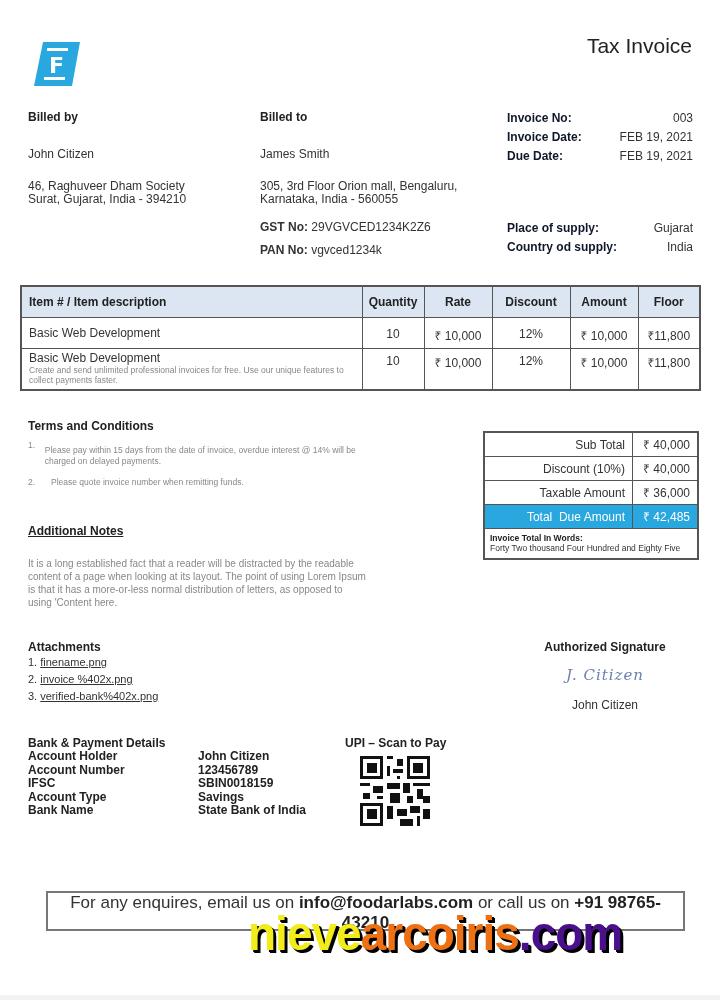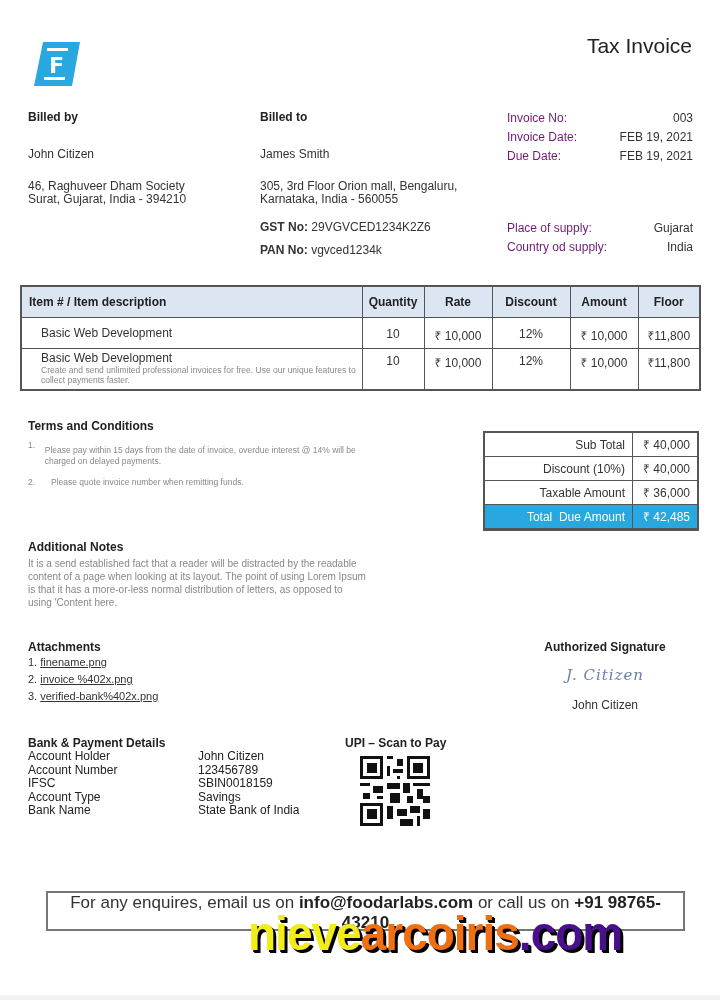--- a/index.html
+++ b/index.html
@@ -12,28 +12,28 @@
     .logo-mark { width: 46px; height: 44px; position: relative; }
     .logo-mark svg { display: block; }
     .logo-text { margin-left: 6px; font-family: "DejaVu Sans", sans-serif; font-weight: bold; font-style: italic; font-size: 21px; line-height: 20px; color: #111; letter-spacing: 0.5px; }
 
     .title { right: 28px; top: 34px; font-size: 21px; color: #222; }
 
     .lbl-b { font-size: 12px; font-weight: bold; color: #222; }
     .txt { font-size: 12px; color: #333; line-height: 13px; }
 
     .meta-row { display: flex; justify-content: space-between; width: 186px; font-size: 12px; line-height: 19px; }
-    .meta-row .k { font-weight: normal; color: #701a75; }
+    .meta-row .k { font-weight: bold; color: #0f172a; }
     .meta-row .v { color: #333; }
 
     
     .items { left: 20px; top: 285px; width: 681px; border-collapse: collapse; border: 2px solid #555; }
     .items th { background: #dce6f2; font-size: 12px; font-weight: bold; color: #222; height: 31px; border: 1px solid #555; }
     .items td { font-size: 12px; color: #333; border: 1px solid #555; text-align: center; vertical-align: top; padding-top: 9px; }
-    .items td.desc { text-align: left; padding-left: 19px; padding-top: 9px; }
+    .items td.desc { text-align: left; padding-left: 7px; padding-top: 9px; }
     .items tr.r1 td { height: 31px; }
     .items tr.r2 td { height: 42px; padding-top: 5px; }
     .items tr.r2 td.desc { padding-top: 3px; }
     .items .desc-sub { font-size: 8.5px; color: #888; line-height: 10px; }
     .items .desc-title { font-size: 12px; color: #333; line-height: 13px; }
 
     .section-h { font-size: 12px; font-weight: bold; color: #222; }
     .terms { left: 28px; top: 440px; width: 330px; font-size: 8.5px; color: #888; }
     .terms .t { display: flex; margin-bottom: 10px; line-height: 11px; }
     .terms .n { width: 23px; }
@@ -51,21 +51,21 @@
 
     .attach { left: 28px; top: 640px; }
     .attach .li { font-size: 11px; color: #333; line-height: 17px; }
     .attach .li a { color: #333; text-decoration: underline; }
 
     .sign { left: 530px; top: 640px; width: 150px; text-align: center; }
     .sign .sig { font-family: "DejaVu Serif", serif; font-style: italic; color: #6a80b0; font-size: 15px; margin-top: 12px; letter-spacing: 1px; }
     .sign .name { font-size: 12px; color: #333; margin-top: 14px; }
 
     .bank { left: 28px; top: 736px; font-size: 12px; color: #222; }
-    .bank .row { display: flex; line-height: 13.5px; }
+    .bank .row { display: flex; line-height: 13.5px; font-weight: bold; }
     .bank .row .k { width: 170px; }
 
     .upi { left: 345px; top: 736px; width: 105px; }
     .upi .h { font-size: 12px; font-weight: bold; color: #222; }
     .qr { margin-left: 15px; margin-top: 6px; }
 
     .footer { left: 46px; top: 891px; width: 639px; height: 40px; border: 2px solid #777; text-align: center; font-size: 17px; color: #333; }
     .footer b { color: #222; }
 
     .watermark { left: 248px; top: 906px; font-family: "Liberation Sans", sans-serif; font-weight: bold; font-size: 46px; letter-spacing: -1px; text-shadow: 2px 2px 0 #000, 3px 3px 0 #000; transform: scaleY(1.05); }
@@ -186,39 +186,43 @@
   <div class="t">
     <span class="n">1.</span>
     <span style="padding-top:5px;">Please pay within 15 days from the date of invoice, overdue interest @ 14% will be charged on delayed payments.</span>
   </div>
   <div class="t">
     <span class="n">2.</span>
     <span>Please quote invoice number when remitting funds.</span>
   </div>
 </div>
 
-<div class="abs section-h" style="left:28px; top:540px;">Additional Notes</div>
-<div class="abs notes-p">It is a send established fact that a reader will be distracted by the readable content of a page when looking at its layout. The point of using Lorem Ipsum is that it has a more-or-less normal distribution of letters, as opposed to using 'Content here.</div>
+<div class="abs section-h" style="left:28px; top:524px;text-decoration:underline;">Additional Notes</div>
+<div class="abs notes-p">It is a long established fact that a reader will be distracted by the readable content of a page when looking at its layout. The point of using Lorem Ipsum is that it has a more-or-less normal distribution of letters, as opposed to using 'Content here.</div>
 
 <div class="abs totals">
   <div class="row">
     <span class="k">Sub Total</span>
     <span class="v">₹ 40,000</span>
   </div>
   <div class="row">
     <span class="k">Discount (10%)</span>
     <span class="v">₹ 40,000</span>
   </div>
   <div class="row">
     <span class="k">Taxable Amount</span>
     <span class="v">₹ 36,000</span>
   </div>
   <div class="row due">
     <span class="k" style="white-space:pre;">Total  Due Amount</span>
     <span class="v">₹ 42,485</span>
+  </div>
+  <div class="words">
+    <div class="wl">Invoice Total In Words:</div>
+    <div>Forty Two thousand Four Hundred and Eighty Five</div>
   </div>
 </div>
 
 <div class="abs attach">
   <div class="section-h">Attachments</div>
   <div class="li">
     <span>1.</span>
     <a>finename.png</a>
   </div>
   <div class="li">

